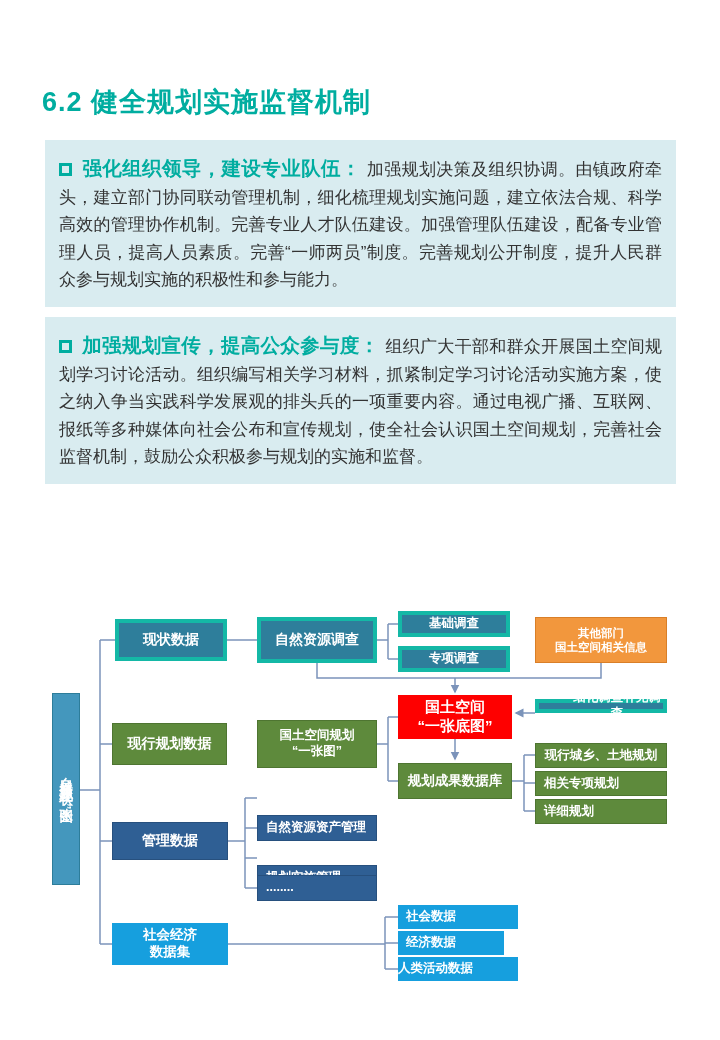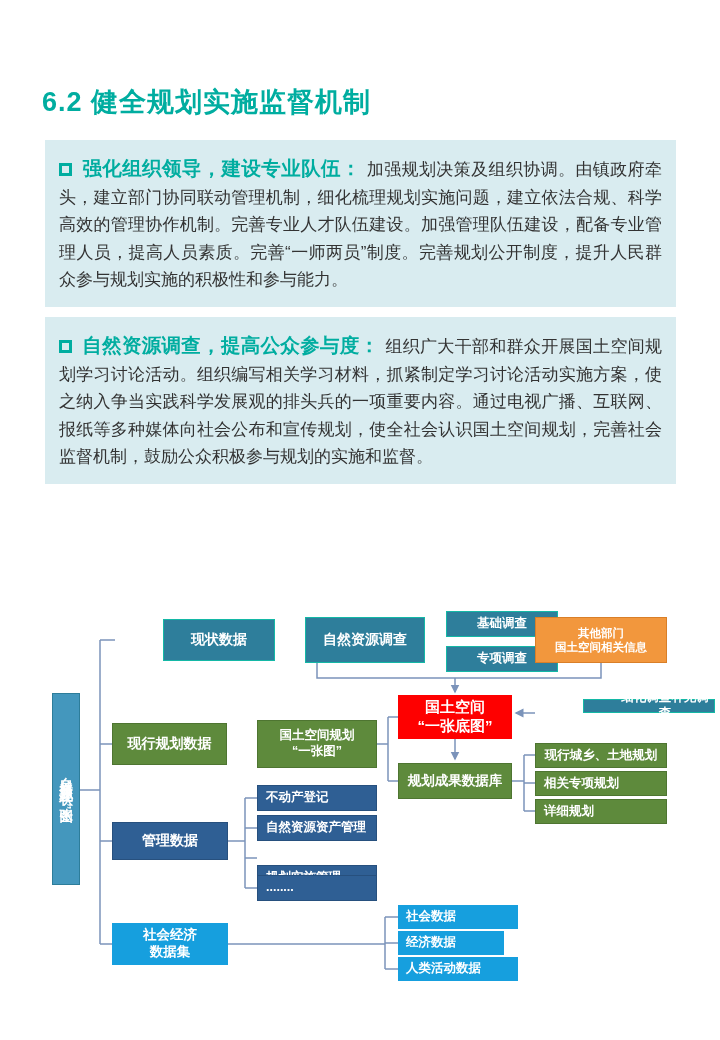--- a/index.html
+++ b/index.html
@@ -53,21 +53,21 @@
   
   .diagram{position:absolute;left:0;top:600px;width:720px;height:440px;}
   .diagram svg{position:absolute;left:0;top:0;}
   .node{
     position:absolute;
     display:flex;align-items:center;justify-content:center;
     color:#ffffff;font-weight:bold;text-align:center;
     white-space:pre-line;line-height:1.25;
     font-size:14px;
   }
-  .teal{background:var(--box-teal);border:1px solid #14b8a6;margin-left:48px;}
+  .teal{background:var(--box-teal);border:4px solid #14b8a6;}
   .green{background:var(--box-green);border:1px solid #4e7531;}
   .dblue{background:var(--box-dblue);border:1px solid #27507e;}
   .lblue{background:var(--box-lblue);}
   .orange{background:var(--box-orange);border:1px solid #d97f28;}
   .red{background:var(--box-red);}
   .rootbox{
     background:var(--box-root);border:1px solid #2d7d9a;
     writing-mode:vertical-rl;
     font-size:13.5px;letter-spacing:3px;line-height:1;
     white-space:normal;
@@ -80,21 +80,21 @@
 
 <div class="page">
 
   <div class="page-title">6.2 健全规划实施监督机制</div>
 
   <div class="blocks">
     <div class="block">
       <span class="bullet"></span><span class="blk-heading">强化组织领导，建设专业队伍：</span><span class="blk-body">加强规划决策及组织协调。由镇政府牵头，建立部门协同联动管理机制，细化梳理规划实施问题，建立依法合规、科学高效的管理协作机制。完善专业人才队伍建设。加强管理队伍建设，配备专业管理人员，提高人员素质。完善“一师两员”制度。完善规划公开制度，提升人民群众参与规划实施的积极性和参与能力。</span>
     </div>
     <div class="block">
-      <span class="bullet"></span><span class="blk-heading">自然资源调查，提高公众参与度：</span><span class="blk-body">组织广大干部和群众开展国土空间规划学习讨论活动。组织编写相关学习材料，抓紧制定学习讨论活动实施方案，使之纳入争当实践科学发展观的排头兵的一项重要内容。通过电视广播、互联网、报纸等多种媒体向社会公布和宣传规划，使全社会认识国土空间规划，完善社会监督机制，鼓励公众积极参与规划的实施和监督。</span>
+      <span class="bullet"></span><span class="blk-heading">加强规划宣传，提高公众参与度：</span><span class="blk-body">组织广大干部和群众开展国土空间规划学习讨论活动。组织编写相关学习材料，抓紧制定学习讨论活动实施方案，使之纳入争当实践科学发展观的排头兵的一项重要内容。通过电视广播、互联网、报纸等多种媒体向社会公布和宣传规划，使全社会认识国土空间规划，完善社会监督机制，鼓励公众积极参与规划的实施和监督。</span>
     </div>
   </div>
 
   <div class="diagram">
     <svg width="720" height="440" viewBox="0 0 720 440">
       <defs>
         <marker id="arr" markerWidth="8" markerHeight="8" refX="5" refY="3" orient="auto">
           <path d="M0,0 L6,3 L0,6 Z" fill="#7b93ba"></path>
         </marker>
       </defs>
@@ -160,25 +160,24 @@
 “一张图”</div>
     <div class="node red" style="left:398px;top:95px;width:114px;height:44px;font-size:15px;">国土空间
 “一张底图”</div>
     <div class="node teal sm" style="left:535px;top:99px;width:132px;height:14px;padding-left:32px;">细化调查补充调查</div>
     <div class="node green" style="left:398px;top:163px;width:114px;height:36px;font-size:13.5px;">规划成果数据库</div>
     <div class="node green sm" style="left:535px;top:143px;width:132px;height:25px;">现行城乡、土地规划</div>
     <div class="node green sm" style="left:535px;top:171px;width:132px;height:25px;justify-content:flex-start;padding-left:8px;">相关专项规划</div>
     <div class="node green sm" style="left:535px;top:199px;width:132px;height:25px;justify-content:flex-start;padding-left:8px;">详细规划</div>
 
     <div class="node dblue" style="left:112px;top:222px;width:116px;height:38px;">管理数据</div>
-    <div class="node dblue sm" style="left:257px;top:185px;width:120px;height:26px;justify-content:flex-start;padding-left:8px;">不动产登记</div>
     <div class="node dblue sm" style="left:257px;top:215px;width:120px;height:26px;justify-content:flex-start;padding-left:8px;">自然资源资产管理</div>
     <div class="node dblue sm" style="left:257px;top:245px;width:120px;height:26px;justify-content:flex-start;padding-left:8px;margin-top:20px;">规划实施管理</div>
     <div class="node dblue sm" style="left:257px;top:275px;width:120px;height:26px;justify-content:flex-start;padding-left:8px;">........</div>
 
     <div class="node lblue" style="left:112px;top:323px;width:116px;height:42px;font-size:13.5px;">社会经济
 数据集</div>
     <div class="node lblue sm" style="left:398px;top:305px;width:120px;height:24px;justify-content:flex-start;padding-left:8px;">社会数据</div>
     <div class="node lblue sm" style="left:398px;top:331px;width:106px;height:24px;justify-content:flex-start;padding-left:8px;">经济数据</div>
-    <div class="node lblue sm" style="left:398px;top:357px;width:120px;height:24px;justify-content:flex-start;padding-left:8px;">人类活动数据</div>
+    <div class="node lblue sm" style="left:398px;top:357px;width:120px;height:24px;justify-content:flex-start;">人类活动数据</div>
   </div>
 
 </div>
 
 </body></html>

